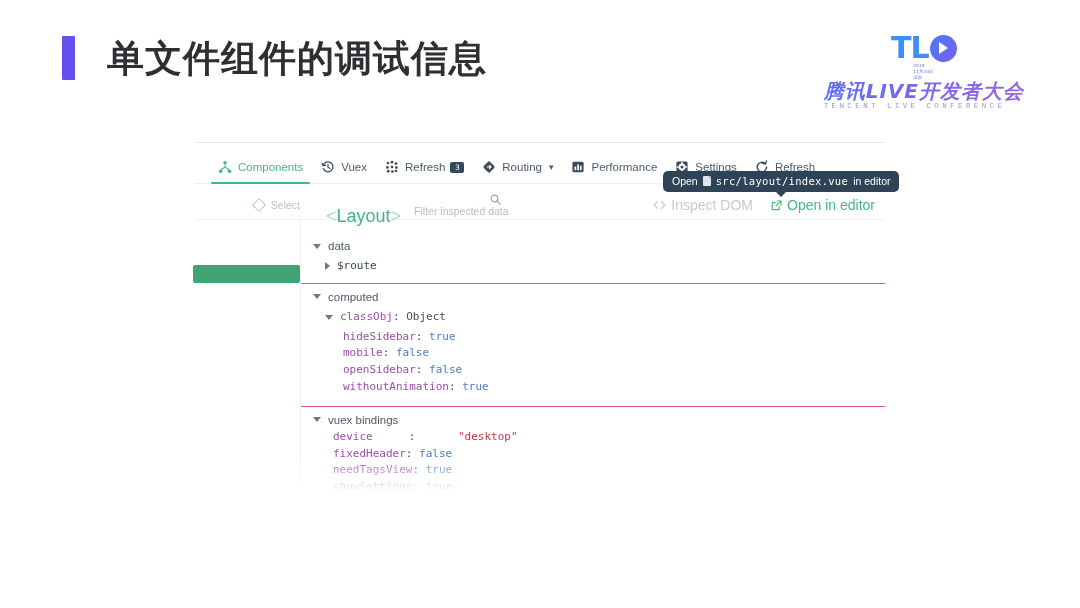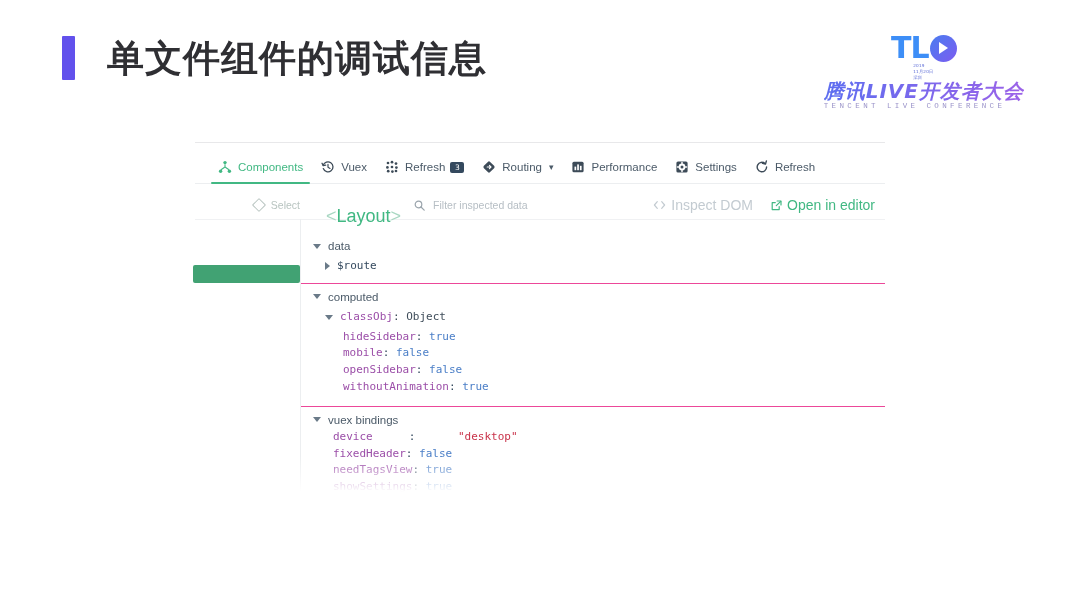--- a/index.html
+++ b/index.html
@@ -229,20 +229,21 @@
     white-space: nowrap;
     margin-top: 22px;
   }
   .sub-comp .ang { color: #a8d7c2; }
   .sub-filter {
     display: flex;
     align-items: flex-end;
     margin-left: 13px;
     color: #b6bec4;
     font-size: 10.5px;
+    flex-direction: column;
   }
   .sub-filter .mag { margin-right: 8px; color: #9aa4ac; }
   .sub-actions {
     margin-left: auto;
     display: flex;
     align-items: center;
     padding-right: 10px;
   }
   .sub-act {
     display: flex;
@@ -492,20 +493,26 @@
       <span class="ic">
         <svg width="14" height="14" viewBox="0 0 14 14">
           <path d="M11.6 7 A4.7 4.7 0 1 1 10 3.5" stroke="#3d4b58" stroke-width="1.4" fill="none" stroke-linecap="round"></path>
           <path d="M11.4 0.9 L10.5 4 L7.4 3.2" stroke="#3d4b58" stroke-width="1.4" fill="none" stroke-linecap="round" stroke-linejoin="round"></path>
         </svg>
       </span>
       <span>Refresh</span>
     </div>
   </div>
 
+  <div class="tooltip">
+    <span>Open</span>
+    <span class="fileico"></span>
+    <span class="mono">src/layout/index.vue</span>
+    <span style="margin-left:5px;">in editor</span>
+  </div>
 
   <div class="dt-subbar">
     <div class="sub-select">
       <span class="diamond"></span>
       <span>Select</span>
     </div>
     <div class="sub-comp">
       <span class="ang">&lt;</span><span>Layout</span><span class="ang">&gt;</span>
     </div>
     <div class="sub-filter">

